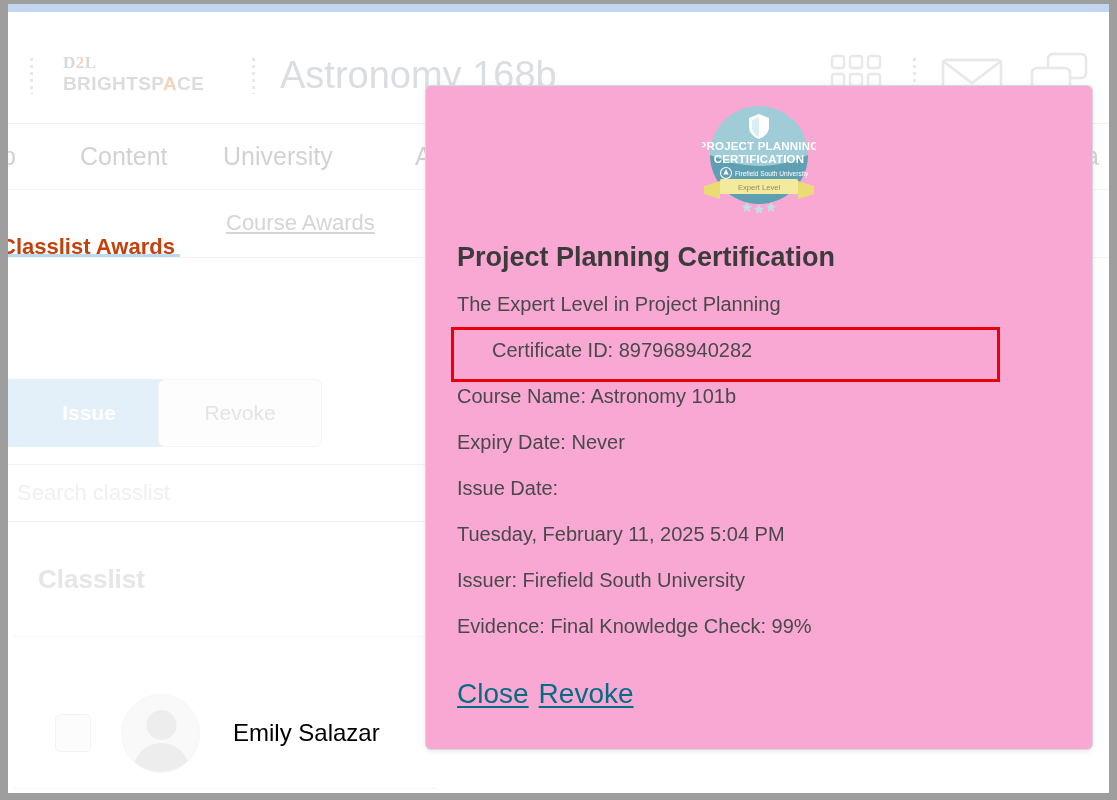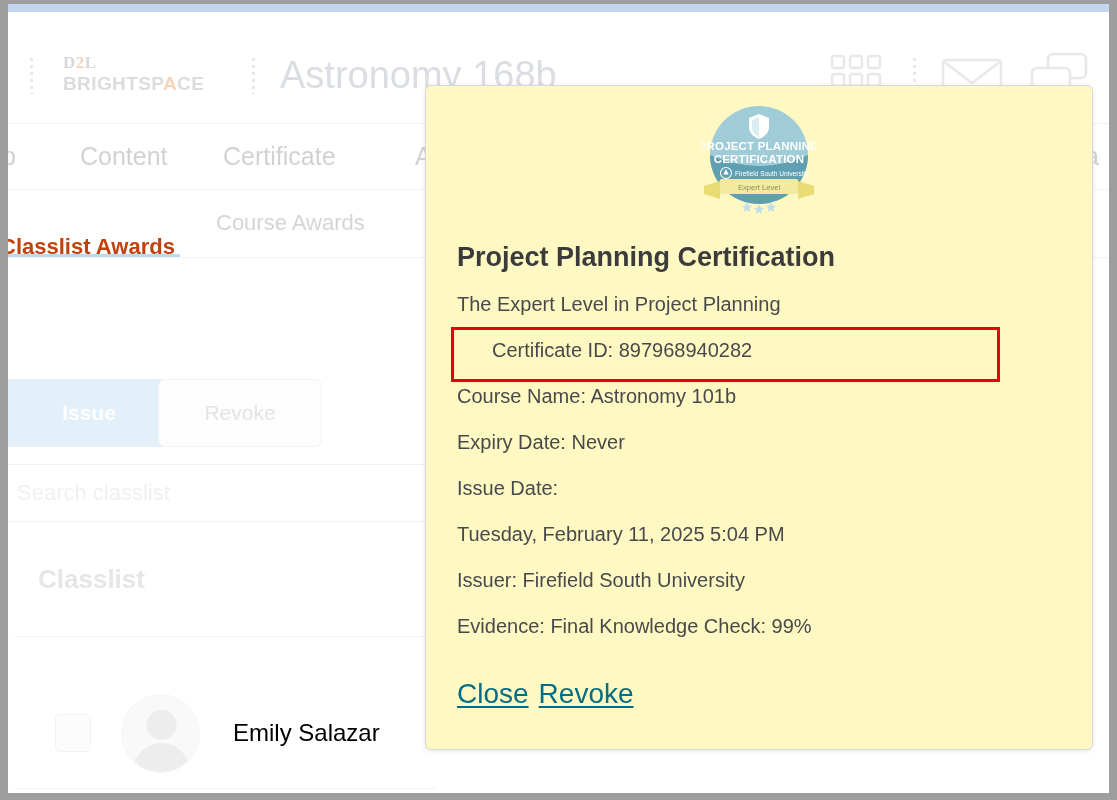--- a/index.html
+++ b/index.html
@@ -170,21 +170,21 @@
     position: absolute; left: 225px; top: 707px;
     font-size: 24px; color: #000000;
     white-space: nowrap;
   }
 
   
   #dialog {
     position: absolute;
     left: 417px; top: 81px;
     width: 668px; height: 665px;
-    background: #fef9c3;
+    background: #f9a8d4;
     border: 1px solid #d8d8d8;
     border-radius: 6px;
     box-shadow: 0 1px 5px rgba(0,0,0,.10);
     overflow: hidden;
     padding-left: 22px;
   }
   #badge-wrap {
     position: absolute; left: 0; top: 14px;
     width: 100%; text-align: center;
   }
@@ -274,28 +274,28 @@
         <svg width="60" height="44" viewBox="0 0 60 44">
           <rect x="18" y="2" width="38" height="24" rx="5" fill="none" stroke="#d6d6d6" stroke-width="2.6"></rect>
           <rect x="2" y="16" width="38" height="24" rx="5" fill="#fff" stroke="#d6d6d6" stroke-width="2.6"></rect>
         </svg>
       </div>
     </div>
 
     <div id="nav">
       <div class="navitem" style="left:-6px;">p</div>
       <div class="navitem" style="left:72px;">Content</div>
-      <div class="navitem" style="left:215px;">Certificate</div>
+      <div class="navitem" style="left:215px;">University</div>
       <div class="navitem" style="left:407px;">A</div>
       <div class="navitem" style="left:1077px;">a</div>
     </div>
 
     <div id="subtabs">
       <div class="subtab active" style="left:-8px;">Classlist Awards</div>
-      <div class="subtab idle" style="left:208px;">Course Awards</div>
+      <div class="subtab idle" style="left:218px;text-decoration:underline;">Course Awards</div>
       <div id="subtab-underline"></div>
       <div id="subtabs-divider"></div>
     </div>
 
     <button id="btn-issue">Issue</button>
     <button id="btn-revoke">Revoke</button>
 
     <input id="search" type="text" placeholder="Search classlist" style="">
 
     <div id="classlist-heading">Classlist</div>

